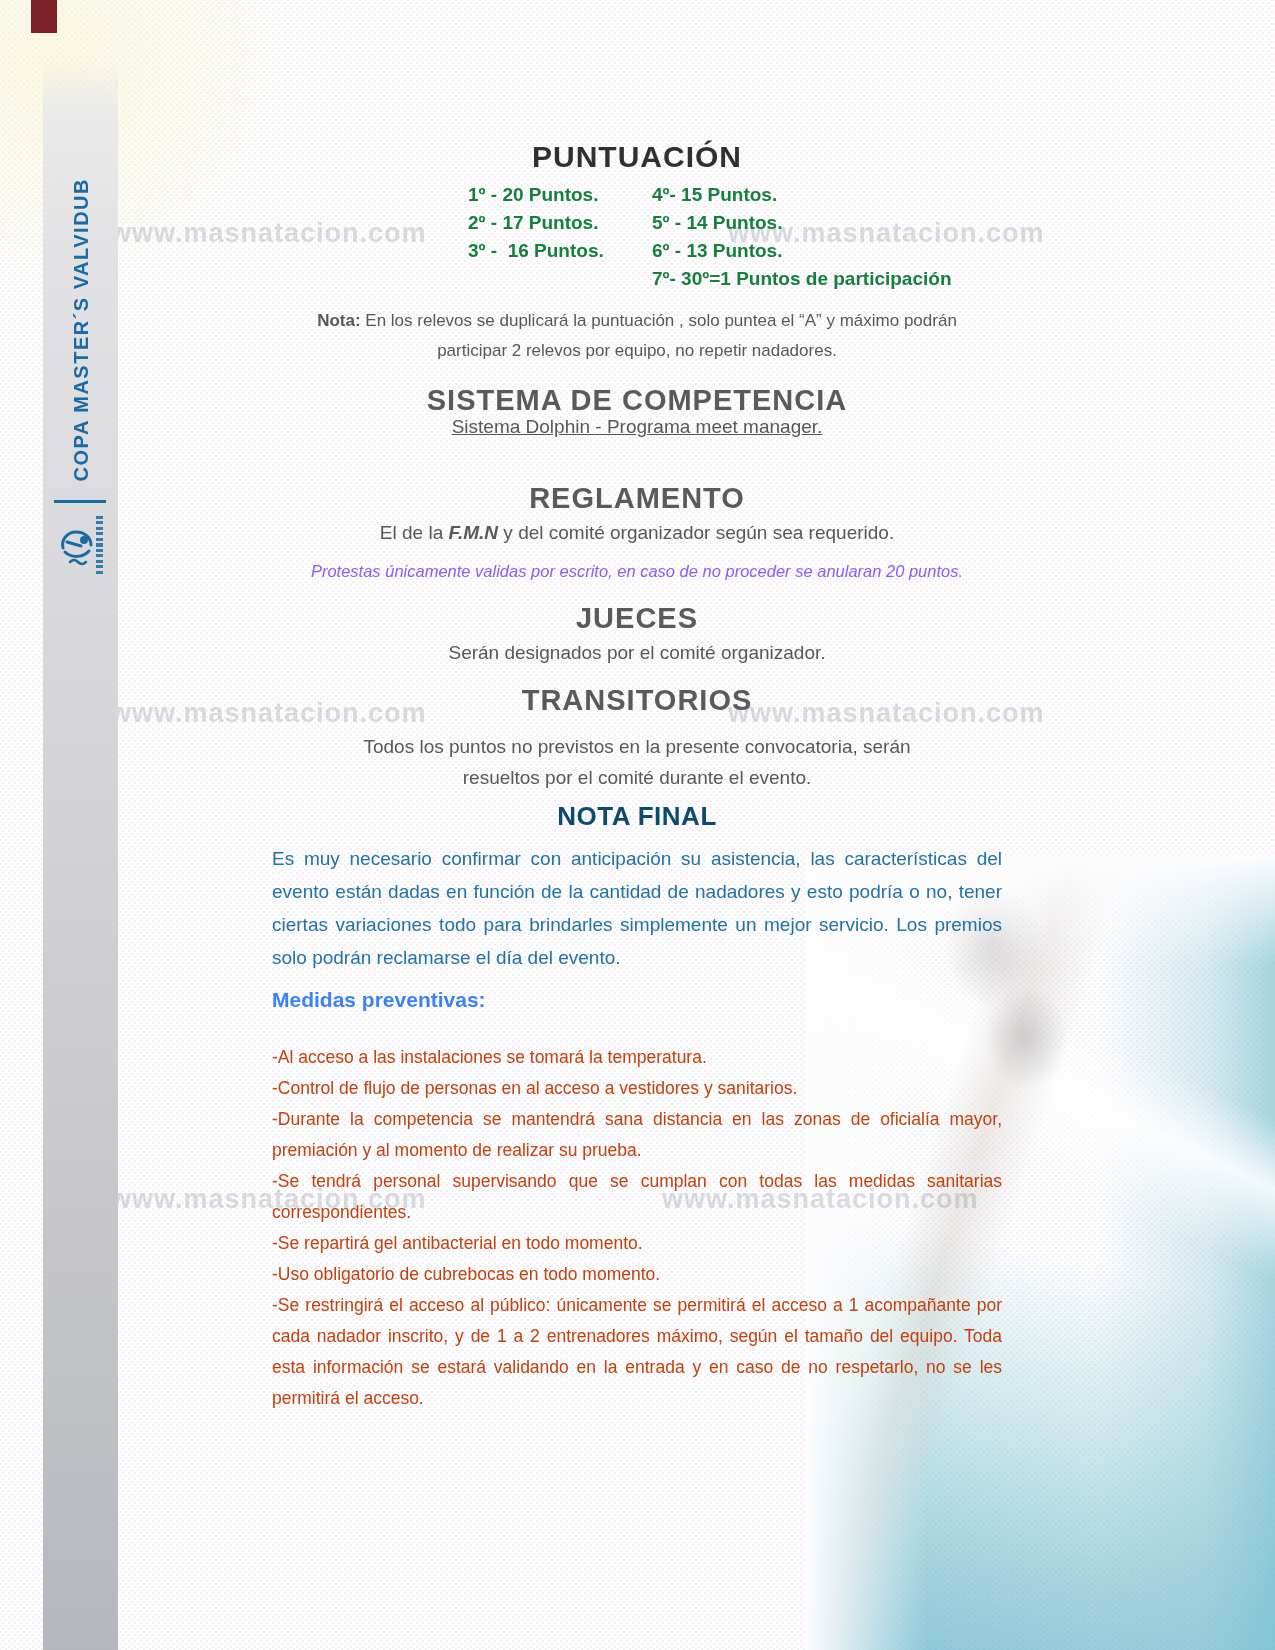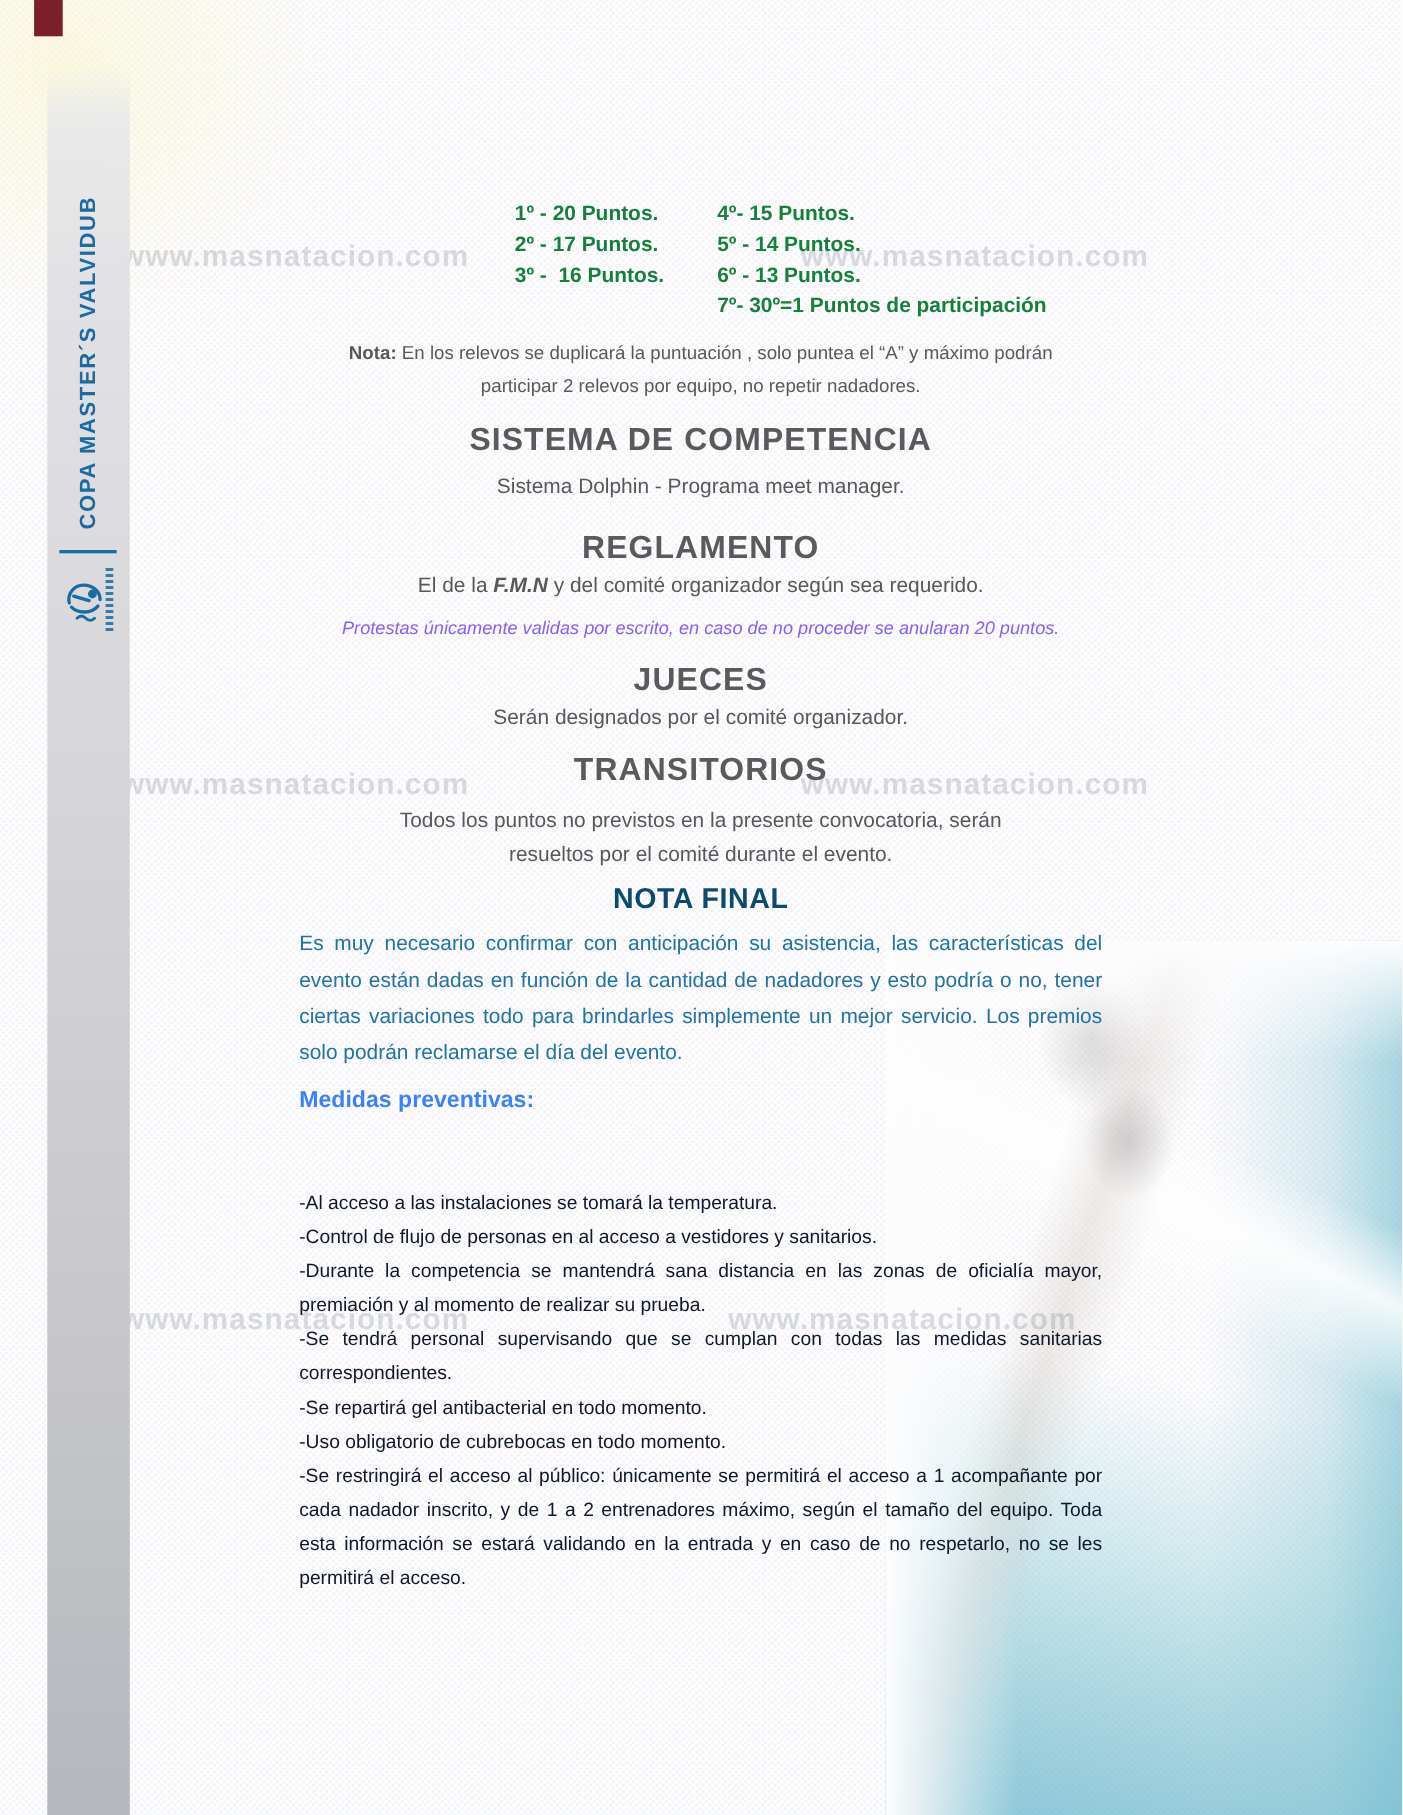--- a/index.html
+++ b/index.html
@@ -85,21 +85,21 @@
 
   .fmn-line{left:0;top:522px;}
   .fmn-line b{font-style:italic;}
   .protestas{left:0;top:562px;width:100%;text-align:center;font-style:italic;font-size:16.5px;color:#8b5cf6;}
 
   .transitorios-body{left:75px;top:731px;width:580px;text-align:center;font-size:19px;line-height:31px;color:#58585a;}
 
   .bluepara{left:0;top:842px;width:730px;text-align:justify;font-size:19px;line-height:33px;color:#2172a5;}
 
   .medidas-title{left:0;top:988px;font-size:21px;font-weight:bold;color:#3b82f6;}
-  .medidas-list{left:0;top:1042px;width:730px;font-size:17.5px;line-height:31px;color:#0f172a;margin-top:36px;}
+  .medidas-list{left:0;top:1042px;width:730px;font-size:17.5px;line-height:31px;color:#c2410c;}
   .medidas-list p{margin:0;text-align:justify;}
 </style>
 </head>
 <body>
 
 <div class="page">
 
   <div class="red-mark"></div>
 
   <div class="sidebar">
@@ -123,39 +123,40 @@
 
   <span class="wm" style="left:110px;top:218px;">www.masnatacion.com</span>
   <span class="wm" style="left:728px;top:218px;">www.masnatacion.com</span>
   <span class="wm" style="left:110px;top:698px;">www.masnatacion.com</span>
   <span class="wm" style="left:728px;top:698px;">www.masnatacion.com</span>
   <span class="wm" style="left:110px;top:1184px;">www.masnatacion.com</span>
   <span class="wm" style="left:662px;top:1184px;">www.masnatacion.com</span>
 
   <div class="content">
 
+    <h1 class="h-dark" style="top:140px;">PUNTUACIÓN</h1>
 
     <div class="points">
       <div class="points-left">
         <p>1º - 20 Puntos.</p>
         <p>2º - 17 Puntos.</p>
         <p>3º -  16 Puntos.</p>
       </div>
       <div class="points-right">
         <p>4º- 15 Puntos.</p>
         <p>5º - 14 Puntos.</p>
         <p>6º - 13 Puntos.</p>
         <p>7º- 30º=1 Puntos de participación</p>
       </div>
     </div>
 
     <p class="nota"><b>Nota:</b><span> En los relevos se duplicará la puntuación , solo puntea el “A” y máximo podrán participar 2 relevos por  equipo, no repetir nadadores.</span></p>
 
     <h2 class="h-gray" style="top:384px;">SISTEMA DE COMPETENCIA</h2>
-    <p class="p-center" style="top:432px;">Sistema Dolphin - Programa meet manager.</p>
+    <p class="p-center" style="top:416px;text-decoration:underline;">Sistema Dolphin - Programa meet manager.</p>
 
     <h2 class="h-gray" style="top:482px;text-align:center;">REGLAMENTO</h2>
     <p class="p-center fmn-line"><span>El de la </span><b>F.M.N</b><span>  y del comité organizador según sea requerido.</span></p>
     <p class="protestas">Protestas únicamente validas por escrito, en caso de no proceder se anularan 20 puntos.</p>
 
     <h2 class="h-gray" style="top:602px;">JUECES</h2>
     <p class="p-center" style="top:642px;">Serán designados por el comité organizador.</p>
 
     <h2 class="h-gray" style="top:684px;">TRANSITORIOS</h2>
     <p class="transitorios-body">Todos los puntos no previstos en la presente convocatoria, serán resueltos por el comité durante el evento.</p>

